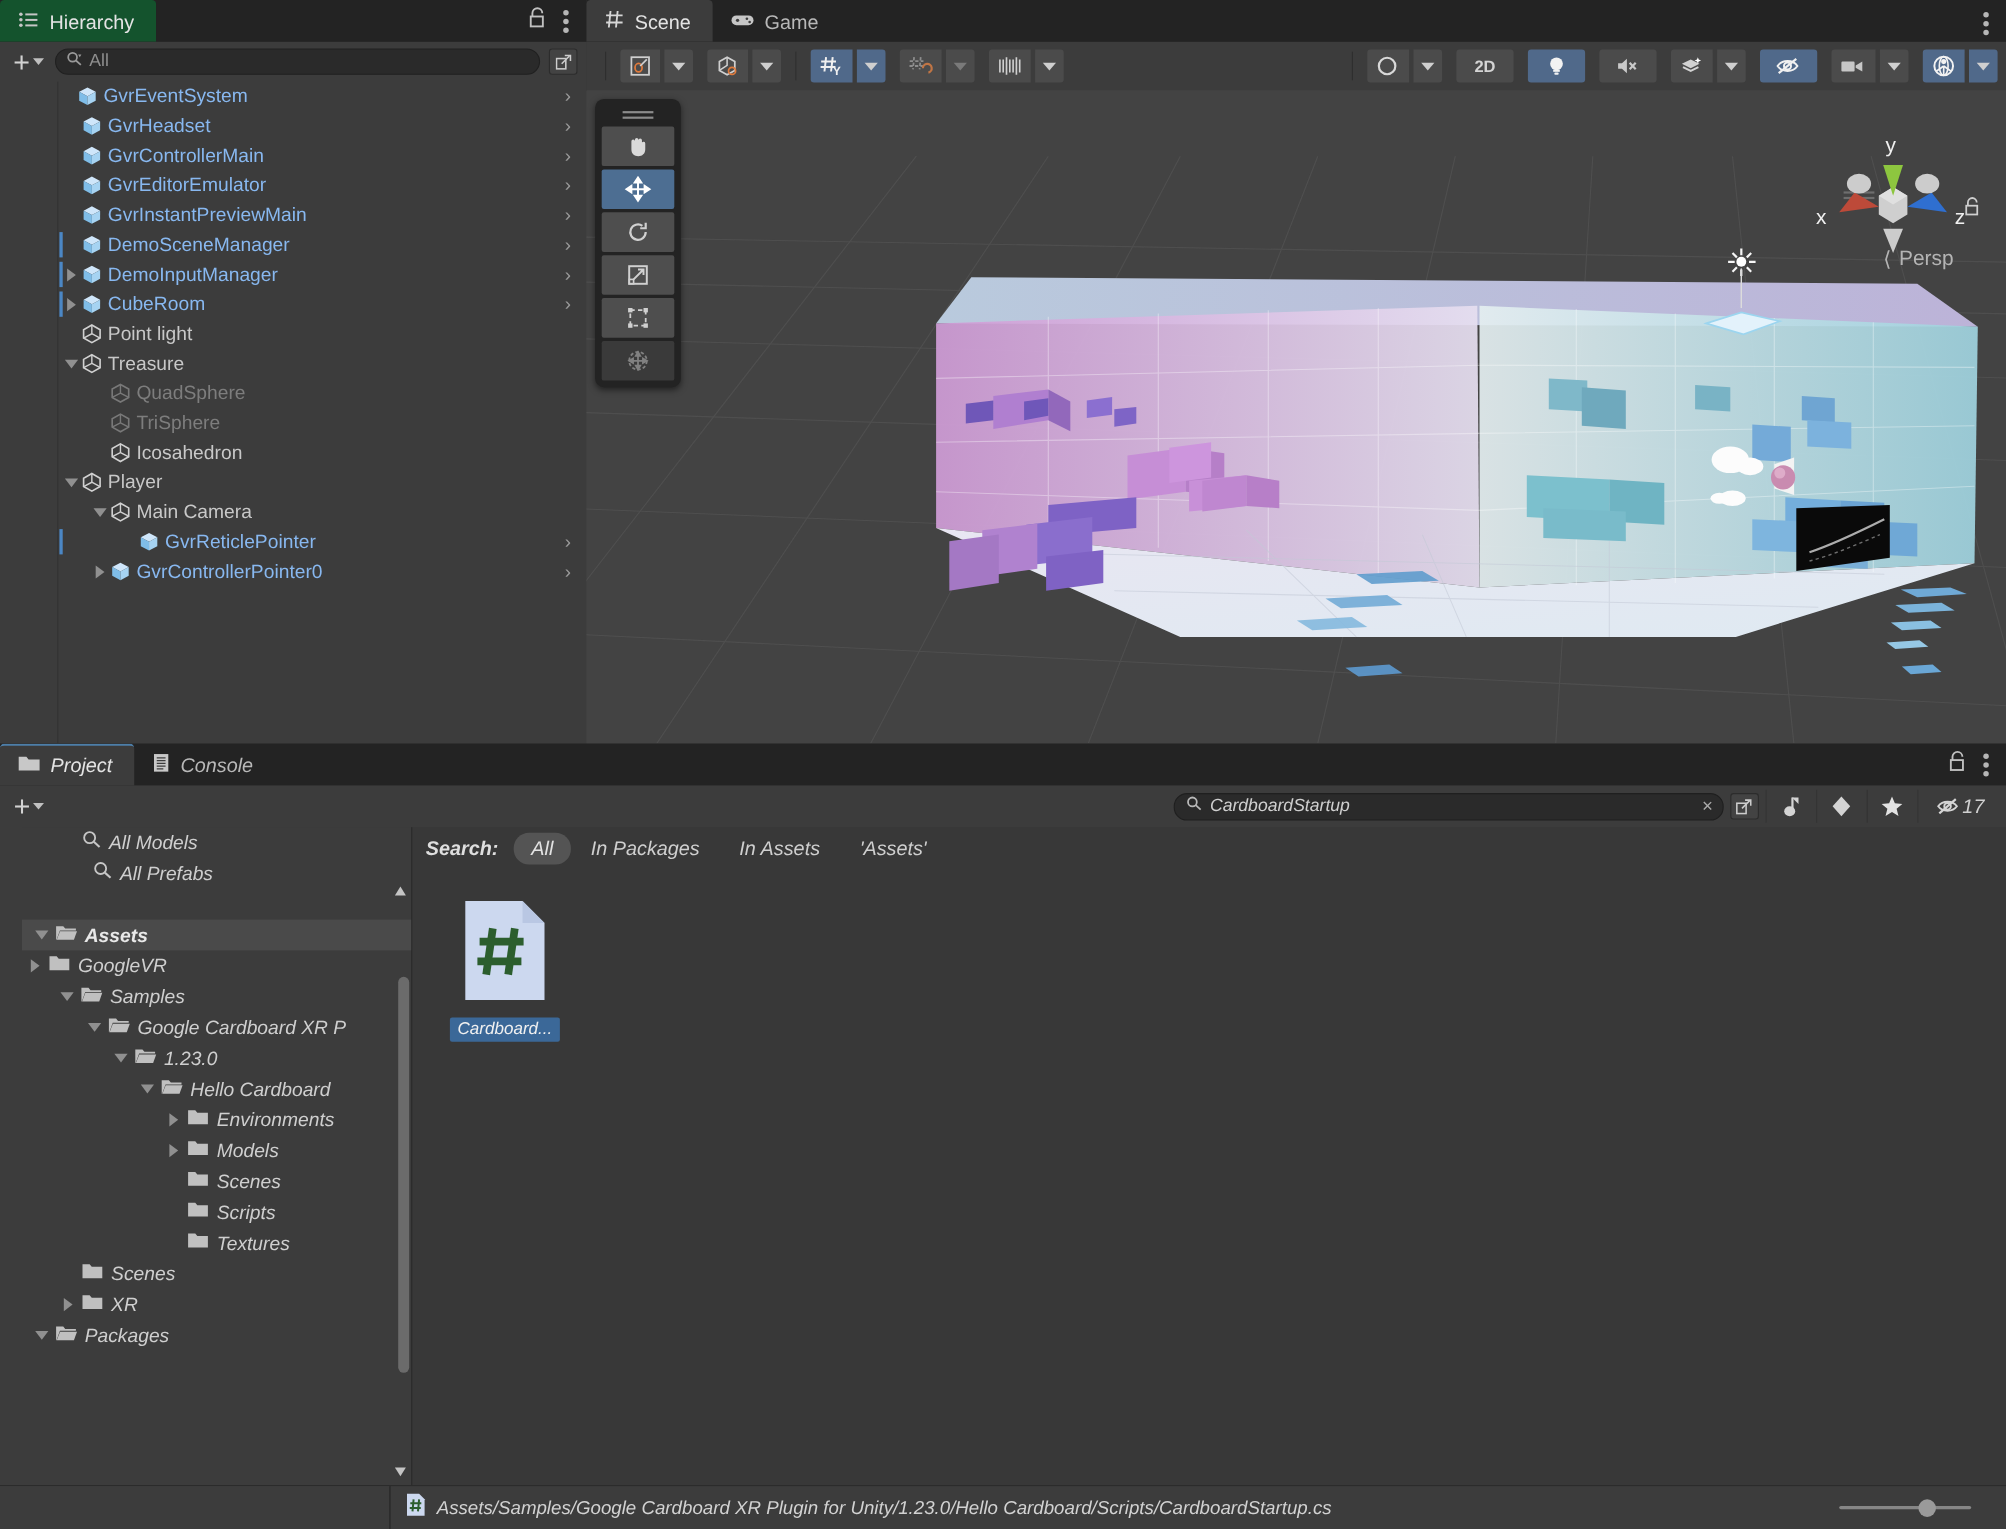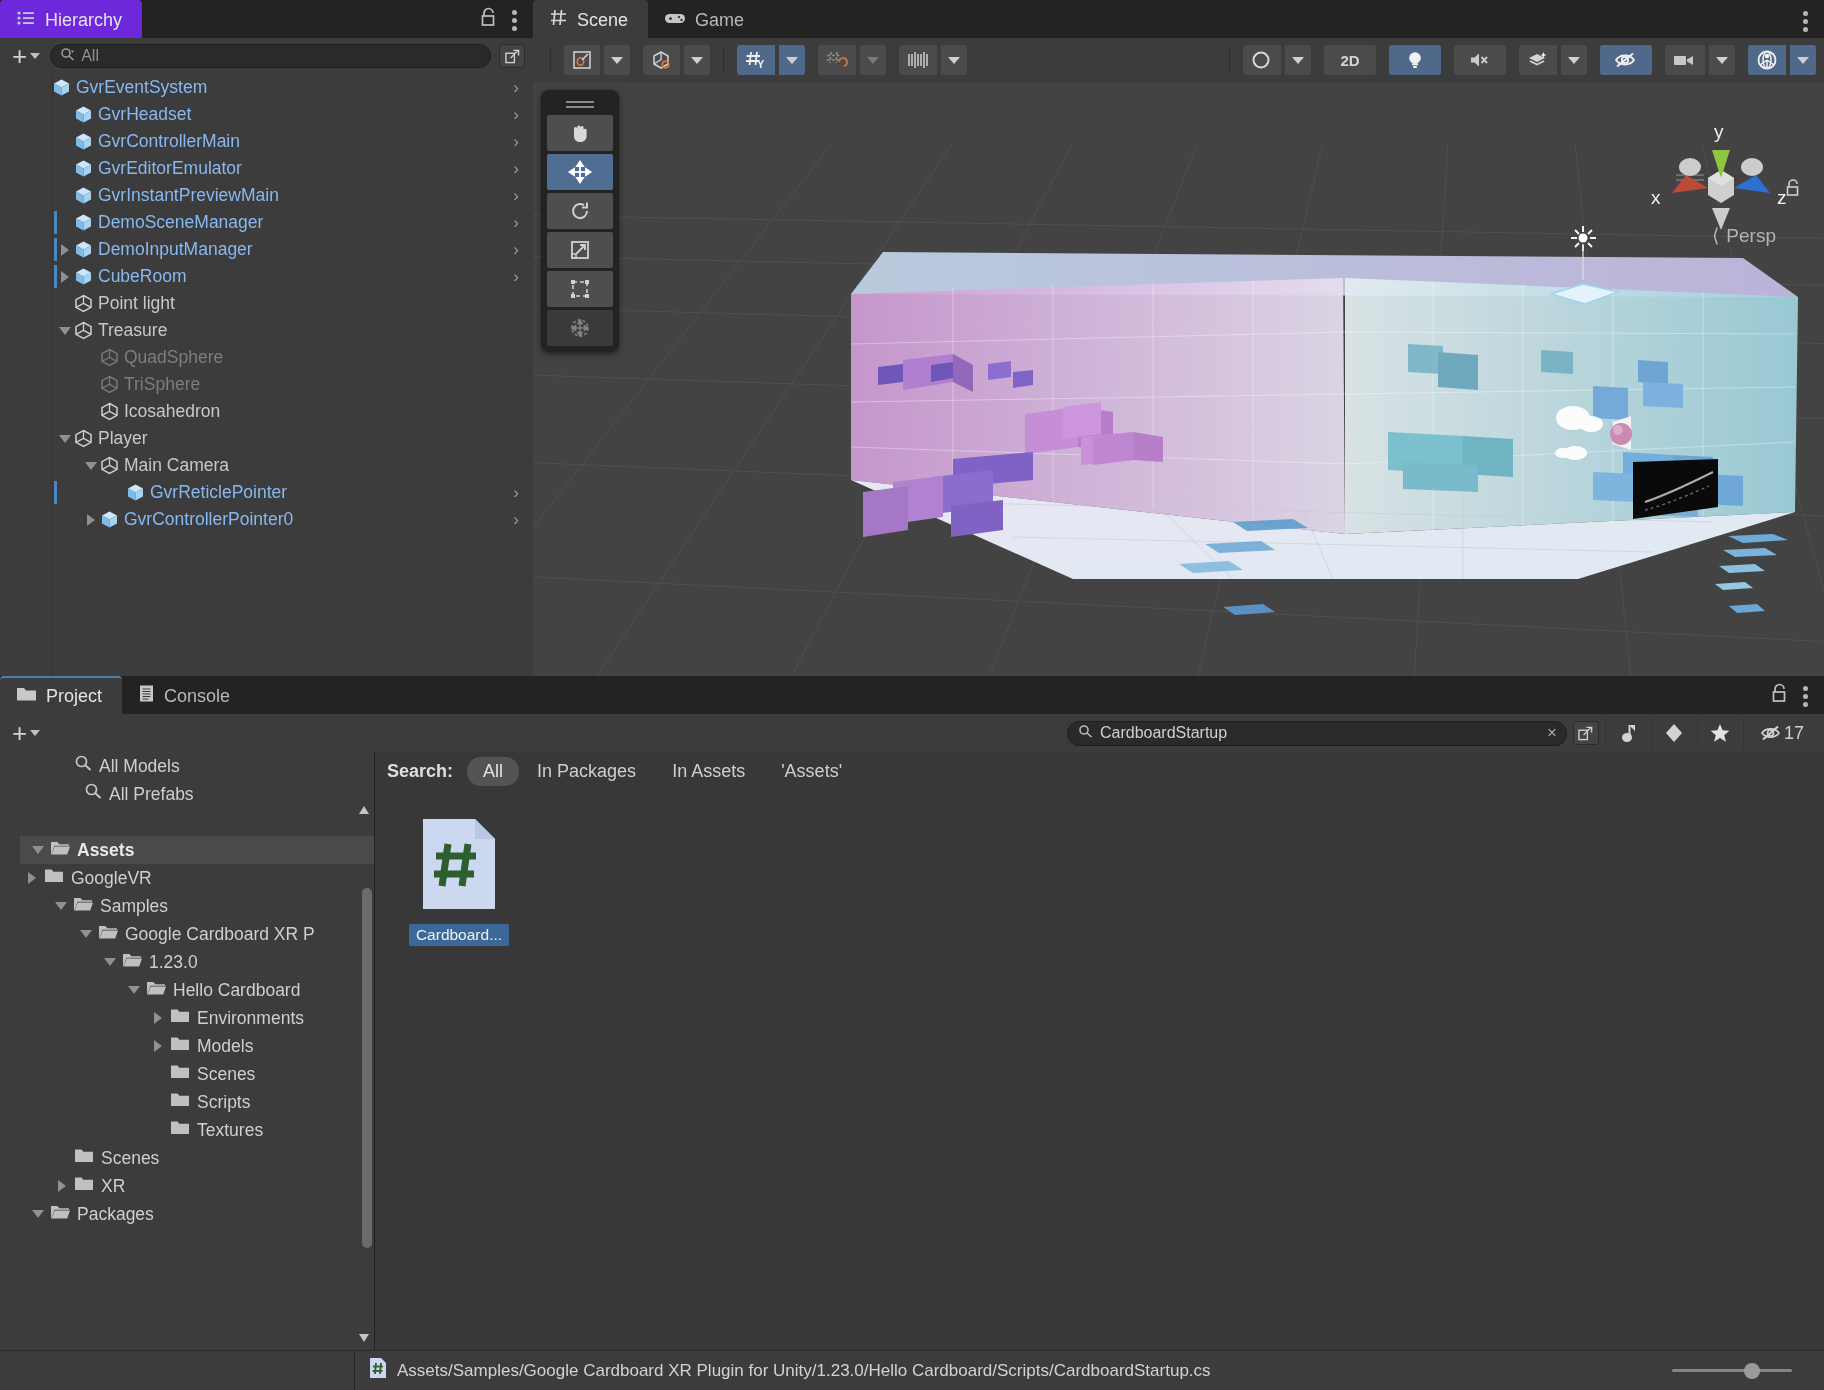--- a/index.html
+++ b/index.html
@@ -24,21 +24,21 @@
   .tab.active.noaccent { border-top-color: transparent; }
   .tab-icons { margin-left: auto; display: flex; align-items: center; gap: 14px; padding: 0 16px 6px 0; }
   .ico { display: inline-block; vertical-align: middle; }
   .kebab { width: 5px; height: 22px; position: relative; }
   .kebab i { position: absolute; left: 0; width: 5px; height: 5px; border-radius: 50%; background: #b6b6b6; }
   .kebab i:nth-child(1) { top: 1px; } .kebab i:nth-child(2) { top: 9px; } .kebab i:nth-child(3) { top: 17px; }
 
   
   .hierarchy { position: absolute; left: 0; top: 0; width: 533px; height: 676px; background: #3c3c3c; }
   .hier-tabbar { background: #232323; }
-  .hier-tabbar .tab.active { background: #6d28d9; }
+  .hier-tabbar .tab.active { background: #14532d; }
   .hier-toolbar { height: 36px; background: #3c3c3c; display: flex; align-items: center; padding: 0 8px; gap: 6px; }
   .plusbtn { display: flex; align-items: center; gap: 3px; padding: 0 4px; }
   .plus-glyph { font-size: 26px; line-height: 20px; color: #d2d2d2; font-weight: 300; }
   .caret-dn { width: 0; height: 0; border-left: 5px solid transparent; border-right: 5px solid transparent; border-top: 6px solid #c0c0c0; }
   .searchbox {
     flex: 1; height: 24px; background: #2a2a2a; border: 1px solid #202020; border-radius: 12px;
     display: flex; align-items: center; padding: 0 6px 0 9px; gap: 6px; font-size: 16px; color: #8a8a8a;
   }
   .searchbox .mag { flex-shrink: 0; }
   .searchbox .val { flex: 1; color: #8f8f8f; font-size: 16px; }
@@ -94,21 +94,21 @@
   .tool.faded { opacity: .55; }
 
   
   .gizmo { position: absolute; right: 28px; top: 18px; width: 150px; height: 160px; }
   .persp { position: absolute; right: 48px; top: 142px; font-size: 19px; color: #b4b4b4; display: flex; align-items: center; gap: 7px; }
   .lockicon { position: absolute; right: 22px; top: 96px; }
   .gz-grip { position: absolute; right: 120px; top: 92px; width: 28px; }
   .gz-grip i { display: block; width: 28px; height: 2px; background: #6e6e6e; margin-bottom: 3px; }
 
   
-  .project { position: absolute; left: 0; top: 676px; width: 1824px; height: 714px; background: #3c3c3c; }
+  .project { position: absolute; left: 0; top: 676px; width: 1824px; height: 714px; background: #3c3c3c; font-style: italic; }
   .proj-tabbar { background: #232323; display: flex; align-items: flex-end; }
   .proj-toolbar { height: 38px; background: #3c3c3c; display: flex; align-items: center; padding: 0 8px; }
   .proj-search {
     width: 500px; height: 25px; background: #2a2a2a; border: 1px solid #1f1f1f; border-radius: 12px;
     display: flex; align-items: center; gap: 7px; padding: 0 6px 0 10px; font-size: 16px;
   }
   .proj-search .val { flex: 1; color: #cfcfcf; }
   .xbtn { color: #aaa; font-size: 17px; padding: 0 3px; }
   .tb-right { display: flex; align-items: center; gap: 0; margin-left: 6px; }
   .rbtn { width: 46px; height: 30px; display: flex; align-items: center; justify-content: center; border-left: 1px solid #343434; }
@@ -199,21 +199,21 @@
           <path d="M6 9.5 L13.5 2" stroke="#cdcdcd" stroke-width="1.5"></path>
           <path d="M9 1.5h5.5V7" fill="none" stroke="#cdcdcd" stroke-width="1.5"></path>
         </svg>
       </div>
     </div>
 
     <div class="hier-tree">
       <div class="leftbar"></div>
 
       <div id="hier-rows">
-          <div class="hrow prefab" style="padding-left:34px">
+          <div class="hrow prefab" style="padding-left:52px">
             <span class="twist"></span>
             <span class="cube-blue"><svg width="19" height="19" viewBox="0 0 19 19">
                 <polygon points="9.5,1.5 17,5.5 9.5,9.5 2,5.5" fill="#cfe6fa"></polygon>
                 <polygon points="2,5.5 9.5,9.5 9.5,17.5 2,13.5" fill="#7fbde8"></polygon>
                 <polygon points="17,5.5 9.5,9.5 9.5,17.5 17,13.5" fill="#a6d3f2"></polygon>
               </svg></span>
             <span class="lbl">GvrEventSystem</span>
             <span class="chevron">›</span>
           </div>
           <div class="hrow prefab" style="padding-left:56px">

